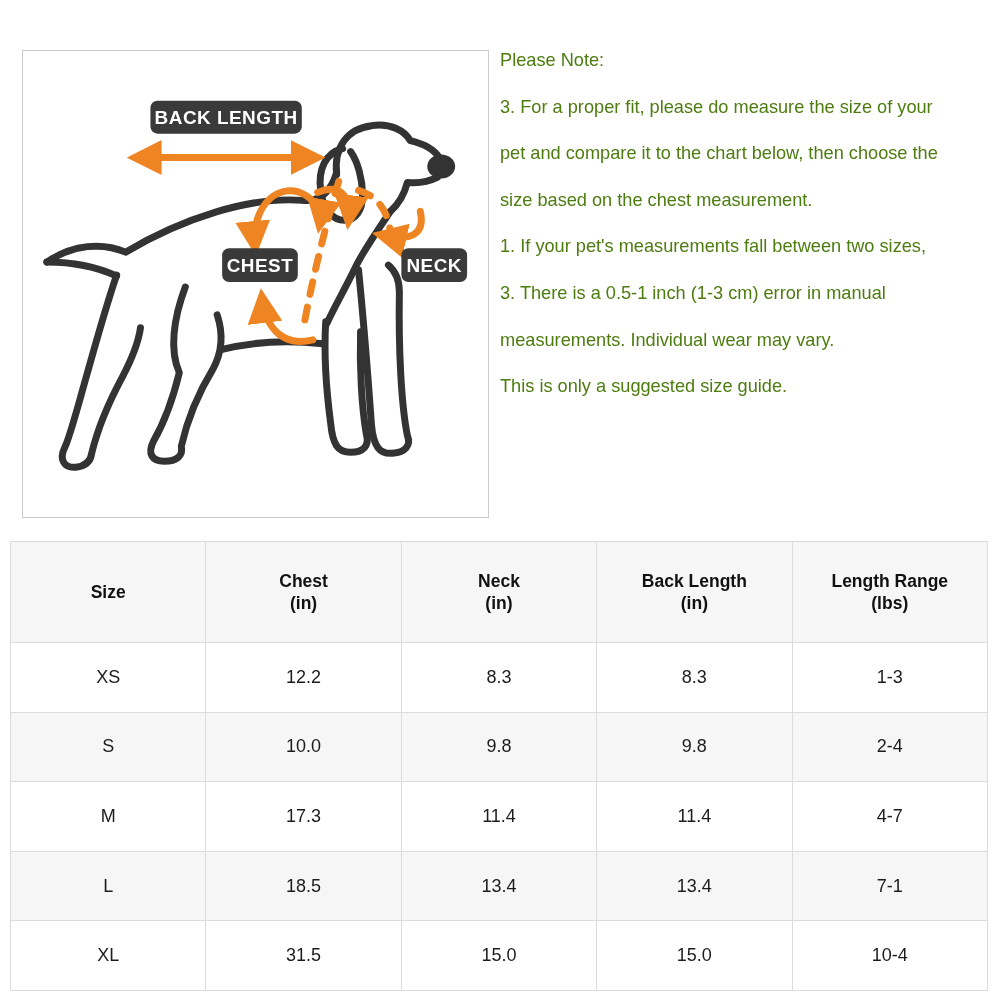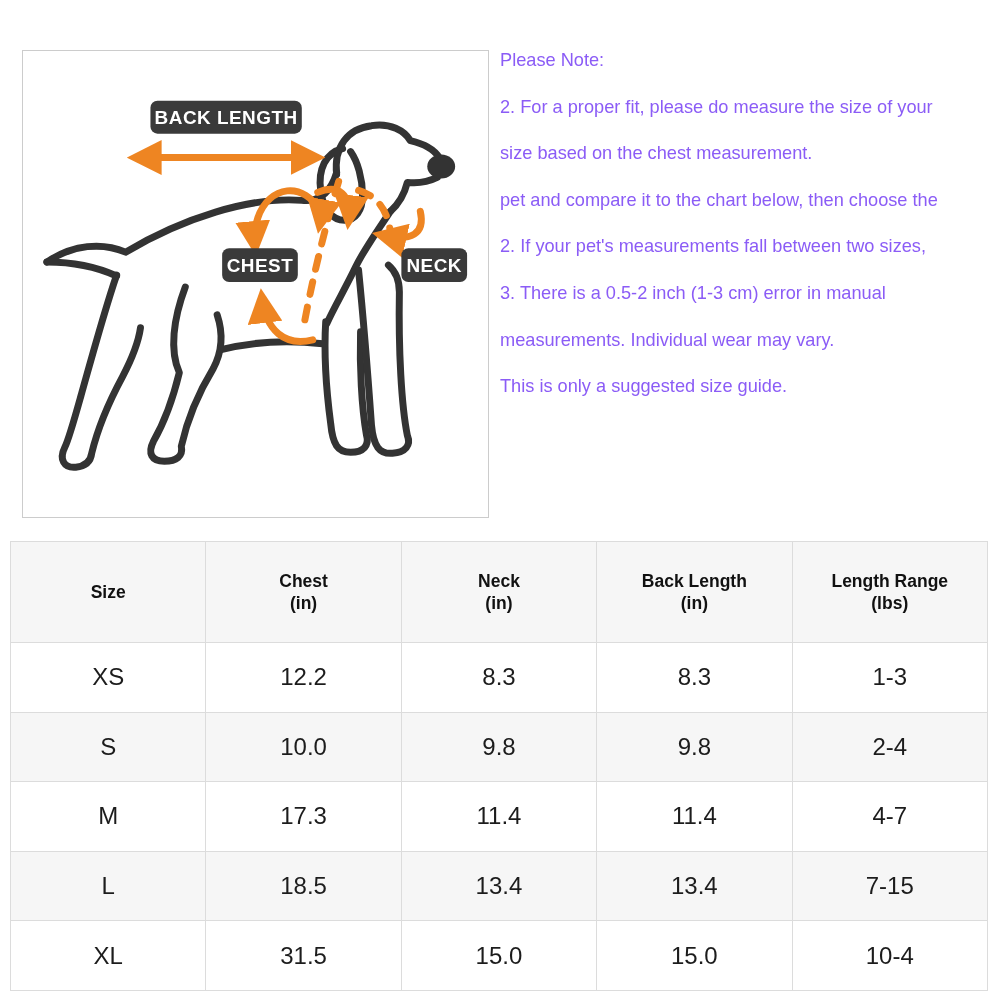--- a/index.html
+++ b/index.html
@@ -7,37 +7,37 @@
   body { position: relative; font-family: "Liberation Sans", sans-serif; color: #111; }
 
   .diagram-box {
     position: absolute; left: 22px; top: 50px; width: 467px; height: 468px;
     border: 1px solid #cccccc; background: #fff;
   }
   .diagram-box svg { width: 100%; height: 100%; display: block; }
 
   .notes {
     position: absolute; left: 500px; top: 37px; width: 498px;
-    font-size: 18.2px; line-height: 46.6px; color: #8b5cf6;
+    font-size: 18.2px; line-height: 46.6px; color: #4d7c0f;
   }
   .note-line { white-space: nowrap; }
 
   table.size-table {
     position: absolute; left: 10px; top: 541px; width: 978px;
     border-collapse: collapse; table-layout: fixed; background: #fff;
   }
   .size-table th, .size-table td {
     border: 1px solid #dcdcdc; text-align: center; vertical-align: middle;
   }
   .size-table thead th {
     height: 101px; background: #f6f6f6; font-weight: bold;
     font-size: 17.5px; color: #111; line-height: 22px;
   }
   .size-table tbody td {
-    height: 69.6px; font-size: 24px; font-weight: normal; color: #1c1c1c;
+    height: 69.6px; font-size: 18px; font-weight: normal; color: #1c1c1c;
   }
   .size-table tbody tr:nth-child(even) td { background: #f6f6f6; }
 
   .svg-label-text {
     font-family: "Liberation Sans", sans-serif; font-weight: bold;
     fill: #ffffff; font-size: 19px; letter-spacing: 0.5px;
   }
 </style>
 </head>
 <body>
@@ -81,25 +81,25 @@
       <rect x="200" y="198" width="76" height="34" rx="7" fill="#3A3A3A"></rect>
       <text class="svg-label-text" x="238" y="222" text-anchor="middle">CHEST</text>
       <rect x="380" y="198" width="66" height="34" rx="7" fill="#3A3A3A"></rect>
       <text class="svg-label-text" x="413" y="222" text-anchor="middle">NECK</text>
     </g>
   </svg>
 </div>
 
 <div class="notes">
   <div class="note-line">Please Note:</div>
-  <div class="note-line">2. For a proper fit, please do measure the size of your</div>
+  <div class="note-line">3. For a proper fit, please do measure the size of your</div>
+  <div class="note-line">pet and compare it to the chart below, then choose the</div>
   <div class="note-line">size based on the chest measurement.</div>
-  <div class="note-line">pet and compare it to the chart below, then choose the</div>
-  <div class="note-line">2. If your pet's measurements fall between two sizes,</div>
-  <div class="note-line">3. There is a 0.5-2 inch (1-3 cm) error in manual</div>
+  <div class="note-line">1. If your pet's measurements fall between two sizes,</div>
+  <div class="note-line">3. There is a 0.5-1 inch (1-3 cm) error in manual</div>
   <div class="note-line">measurements. Individual wear may vary.</div>
   <div class="note-line">This is only a suggested size guide.</div>
 </div>
 
 <table class="size-table">
   <thead>
     <tr>
       <th>
         <div>Size</div>
         <div></div>
@@ -142,21 +142,21 @@
       <td>17.3</td>
       <td>11.4</td>
       <td>11.4</td>
       <td>4-7</td>
     </tr>
     <tr>
       <td>L</td>
       <td>18.5</td>
       <td>13.4</td>
       <td>13.4</td>
-      <td>7-15</td>
+      <td>7-1</td>
     </tr>
     <tr>
       <td>XL</td>
       <td>31.5</td>
       <td>15.0</td>
       <td>15.0</td>
       <td>10-4</td>
     </tr>
   </tbody>
 </table>

